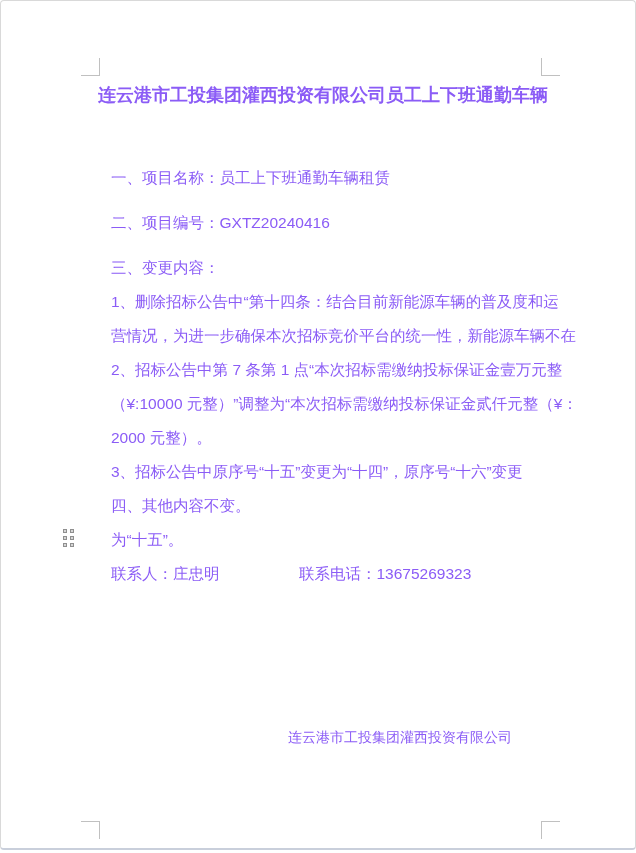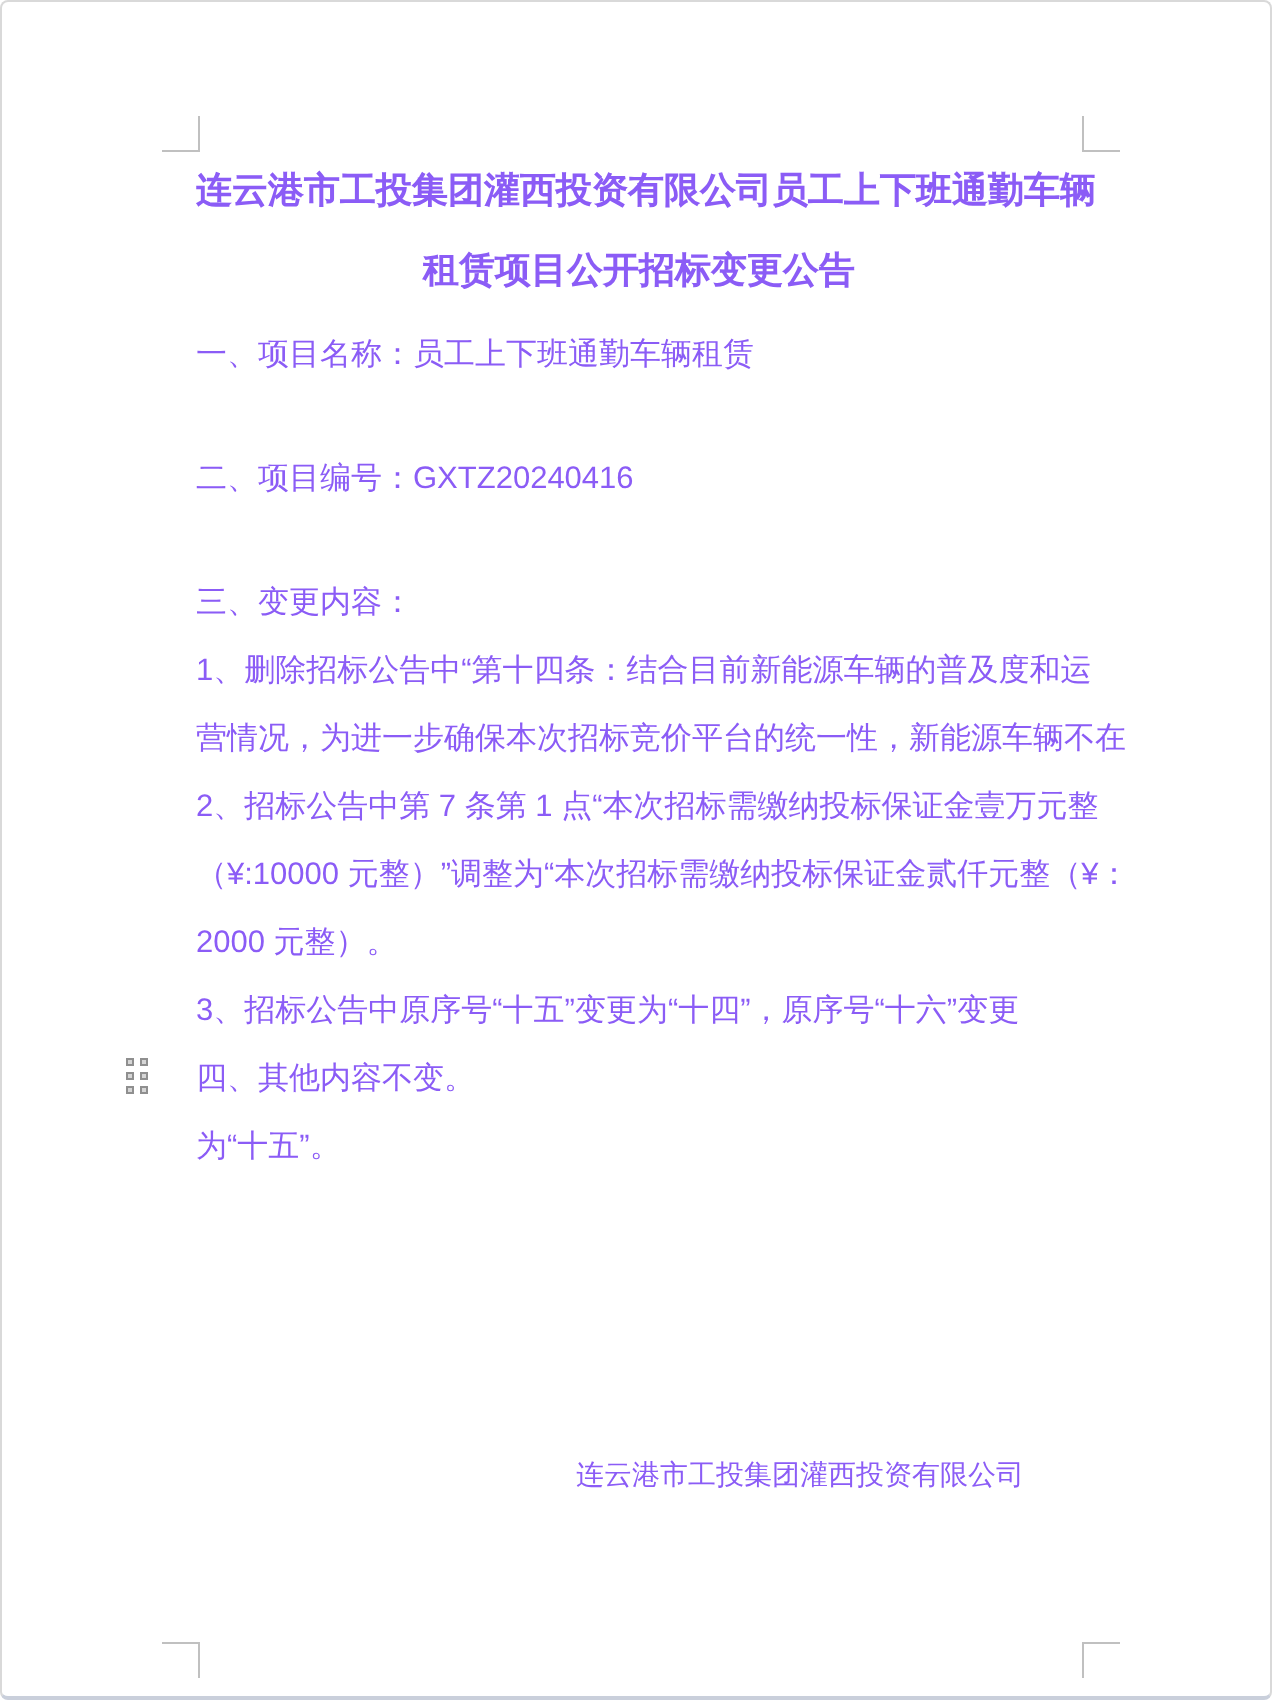--- a/index.html
+++ b/index.html
@@ -39,31 +39,31 @@
   .title-line {
     font-size: 18px;
     font-weight: bold;
     line-height: 40px;
     white-space: nowrap;
   }
 
   
   .body-block {
     position: absolute;
-    left: 97px;
+    left: 110px;
     top: 160px;
     width: 443px;
     font-size: 15.5px;
   }
   .line {
     height: 34px;
     line-height: 34px;
     white-space: nowrap;
   }
-  .sect-gap { margin-top: 28px; }
+  .sect-gap { margin-top: 11px; }
   .contact-person { display: inline-block; width: 188px; }
 
   
   .drag-handle {
     position: absolute;
     left: 62px;
     top: 528px;
     width: 11px;
     height: 18px;
     display: grid;
@@ -96,35 +96,37 @@
 
 <div class="page">
 
   <div class="crop tl"></div>
   <div class="crop tr"></div>
   <div class="crop bl"></div>
   <div class="crop br"></div>
 
   <div class="title-block">
     <div class="title-line">连云港市工投集团灌西投资有限公司员工上下班通勤车辆</div>
-    <div class="title-line">租赁项目公开招标变更公告</div>
   </div>
 
   <div class="body-block">
     <div class="line">一、项目名称：员工上下班通勤车辆租赁</div>
     <div class="line sect-gap">二、项目编号：GXTZ20240416</div>
     <div class="line sect-gap">三、变更内容：</div>
     <div class="line">1、删除招标公告中“第十四条：结合目前新能源车辆的普及度和运</div>
     <div class="line">营情况，为进一步确保本次招标竞价平台的统一性，新能源车辆不在</div>
     <div class="line">2、招标公告中第 7 条第 1 点“本次招标需缴纳投标保证金壹万元整</div>
     <div class="line">（¥:10000 元整）”调整为“本次招标需缴纳投标保证金贰仟元整（¥：</div>
     <div class="line">2000 元整）。</div>
     <div class="line">3、招标公告中原序号“十五”变更为“十四”，原序号“十六”变更</div>
     <div class="line">四、其他内容不变。</div>
     <div class="line">为“十五”。</div>
+    <div class="line">
+      <span class="contact-person">联系人：庄忠明</span><span>联系电话：13675269323</span>
+    </div>
   </div>
 
   <div class="drag-handle">
     <span class="dot"></span>
     <span class="dot"></span>
     <span class="dot"></span>
     <span class="dot"></span>
     <span class="dot"></span>
     <span class="dot"></span>
   </div>

